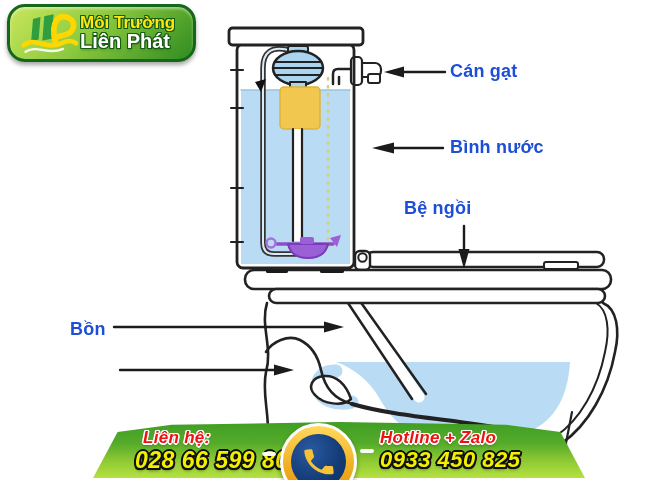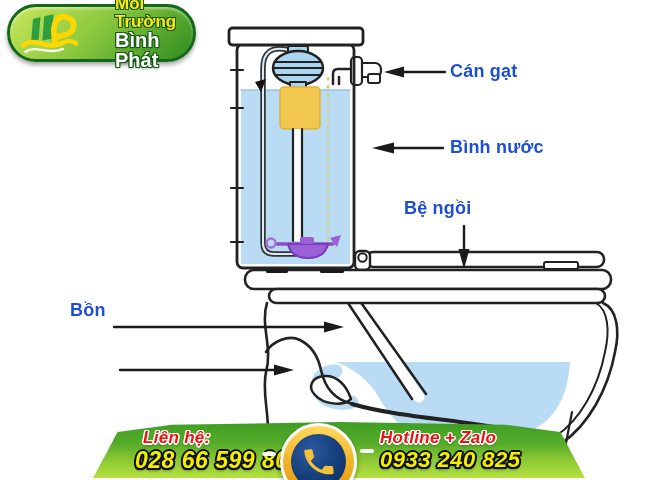--- a/index.html
+++ b/index.html
@@ -9,30 +9,30 @@
     font-family:"Liberation Sans",sans-serif;
   }
   svg{display:block}
   .diagram{position:absolute;left:0;top:0;}
 
   
   .lbl{position:absolute;font-weight:700;font-size:18px;color:#1d4ed8;letter-spacing:.2px;white-space:nowrap;}
   .lbl-lever{left:450px;top:61px;}
   .lbl-tank{left:450px;top:137px;}
   .lbl-seat{left:404px;top:198px;}
-  .lbl-bowl{left:70px;top:300px;}
+  .lbl-bowl{left:70px;top:319px;}
   .lbl-siphon{left:8px;top:358px;}
 
   
   .logo{
     position:absolute;left:7px;top:4px;width:189px;height:58px;
-    border-radius:29px;border:3px solid #15681a;box-sizing:border-box;
+    border-radius:18px;border:3px solid #15681a;box-sizing:border-box;
     background:linear-gradient(135deg,#c9e75c 0%,#8cc93e 45%,#2f8c20 100%);
     box-shadow:0 3px 4px rgba(0,0,0,.35), inset 0 2px 3px rgba(255,255,255,.45);
-    display:flex;align-items:center;gap:35px;
+    display:flex;align-items:center;
   }
   .logo-mark{margin-left:8px;flex:0 0 auto;}
   .logo-text{margin-left:2px;line-height:1.02;}
   .logo-line1{
     font-size:17px;font-weight:800;color:#ffe512;
     text-shadow:1px 0 #155c14,-1px 0 #155c14,0 1px #155c14,0 -1px #155c14,
       1px 1px #155c14,-1px -1px #155c14,1px -1px #155c14,-1px 1px #155c14;
   }
   .logo-line2{
     font-size:20px;font-weight:800;color:#ffffff;
@@ -198,32 +198,32 @@
   <div class="logo">
     <svg class="logo-mark" width="60" height="48" viewBox="0 0 64 50">
       <path d="M16,10 L24,8 L22,32 L14,34 Z" fill="#2f9e3f"></path>
       <path d="M28,7 L38,5 L36,31 L26,33 Z" fill="#2f9e3f"></path>
       <path d="M40,36 C34,12 44,4 54,9 C62,13 61,24 50,27 L42,29" fill="none" stroke="#ffd700" stroke-width="6" stroke-linecap="round"></path>
       <path d="M6,38 C18,28 30,44 46,36 C54,32 58,33 62,36" fill="none" stroke="#ffd700" stroke-width="5" stroke-linecap="round"></path>
       <path d="M8,45 C20,37 32,49 48,42" fill="none" stroke="#ffffff" stroke-width="2.5" stroke-linecap="round" opacity="0.9"></path>
     </svg>
     <div class="logo-text">
       <div class="logo-line1">Môi Trường</div>
-      <div class="logo-line2">Bình Phát</div>
+      <div class="logo-line2">Liên Phát</div>
     </div>
   </div>
 
   <div class="banner">
     <div class="contact-block">
       <div class="red-lbl">Liên hệ:</div>
       <div class="num num-left">028 66 599 805</div>
     </div>
     <div class="hotline-block">
       <div class="red-lbl">Hotline + Zalo</div>
-      <div class="num num-right">0933 240 825</div>
+      <div class="num num-right">0933 450 825</div>
     </div>
   </div>
 
   <div class="shine-dash dash-l"></div>
   <div class="shine-dash dash-r"></div>
   <div class="phone-badge">
     <div class="phone-inner">
       <svg width="36" height="36" viewBox="0 0 24 24">
         <path fill="#f6c235" d="M6.62 10.79c1.44 2.83 3.76 5.14 6.59 6.59l2.2-2.2c.27-.27.67-.36 1.02-.24 1.12.37 2.33.57 3.57.57.55 0 1 .45 1 1V20c0 .55-.45 1-1 1-9.39 0-17-7.61-17-17 0-.55.45-1 1-1h3.5c.55 0 1 .45 1 1 0 1.25.2 2.45.57 3.57.11.35.03.74-.24 1.02l-2.21 2.2z"></path>
       </svg>

